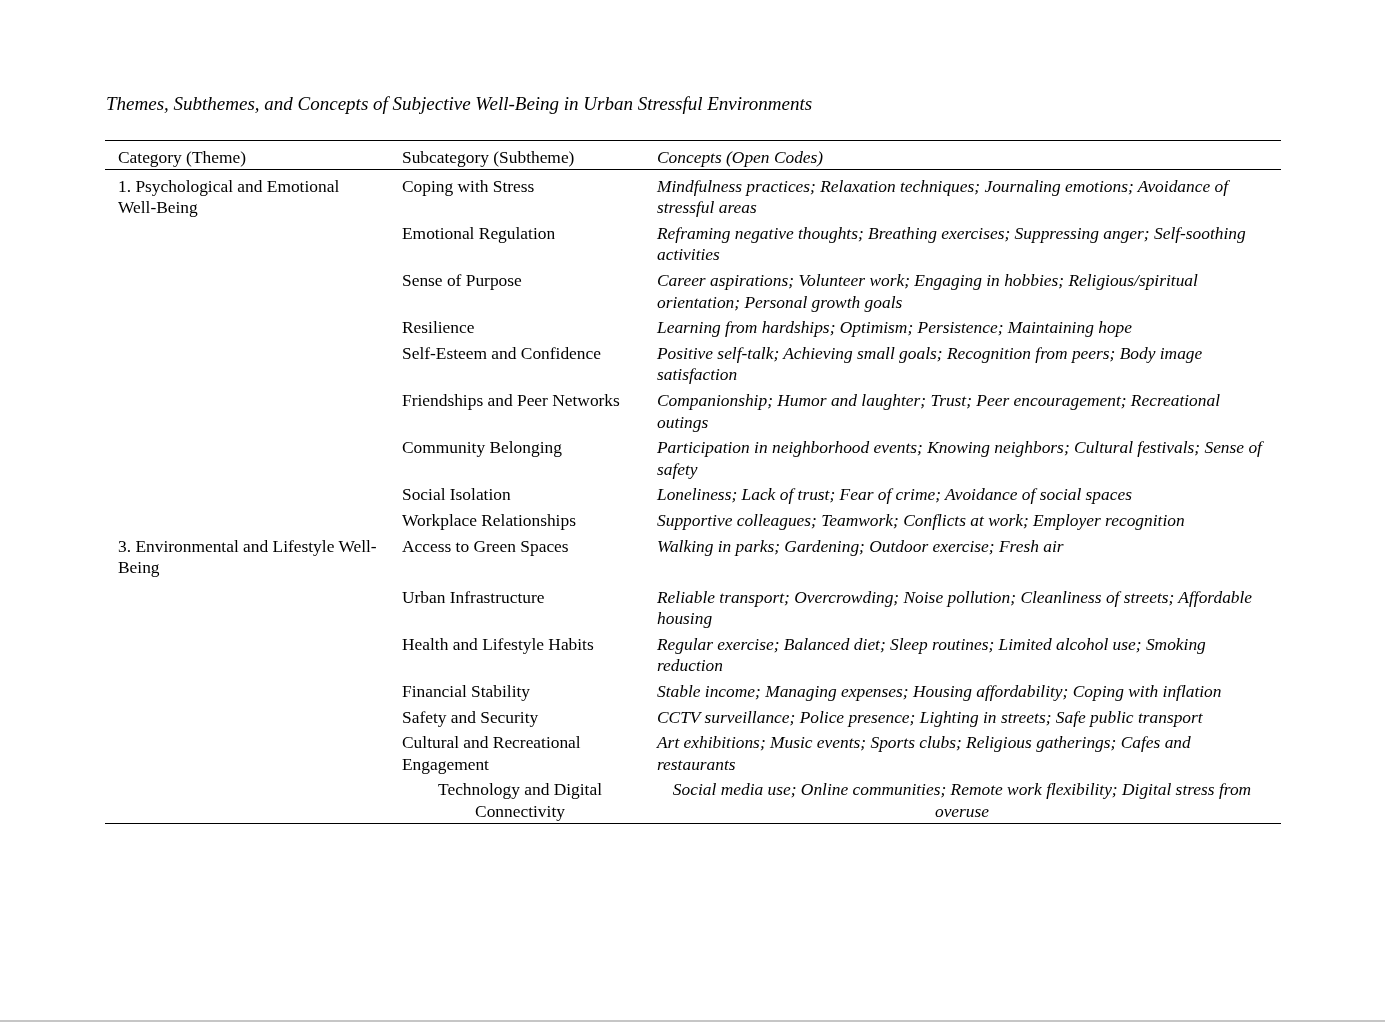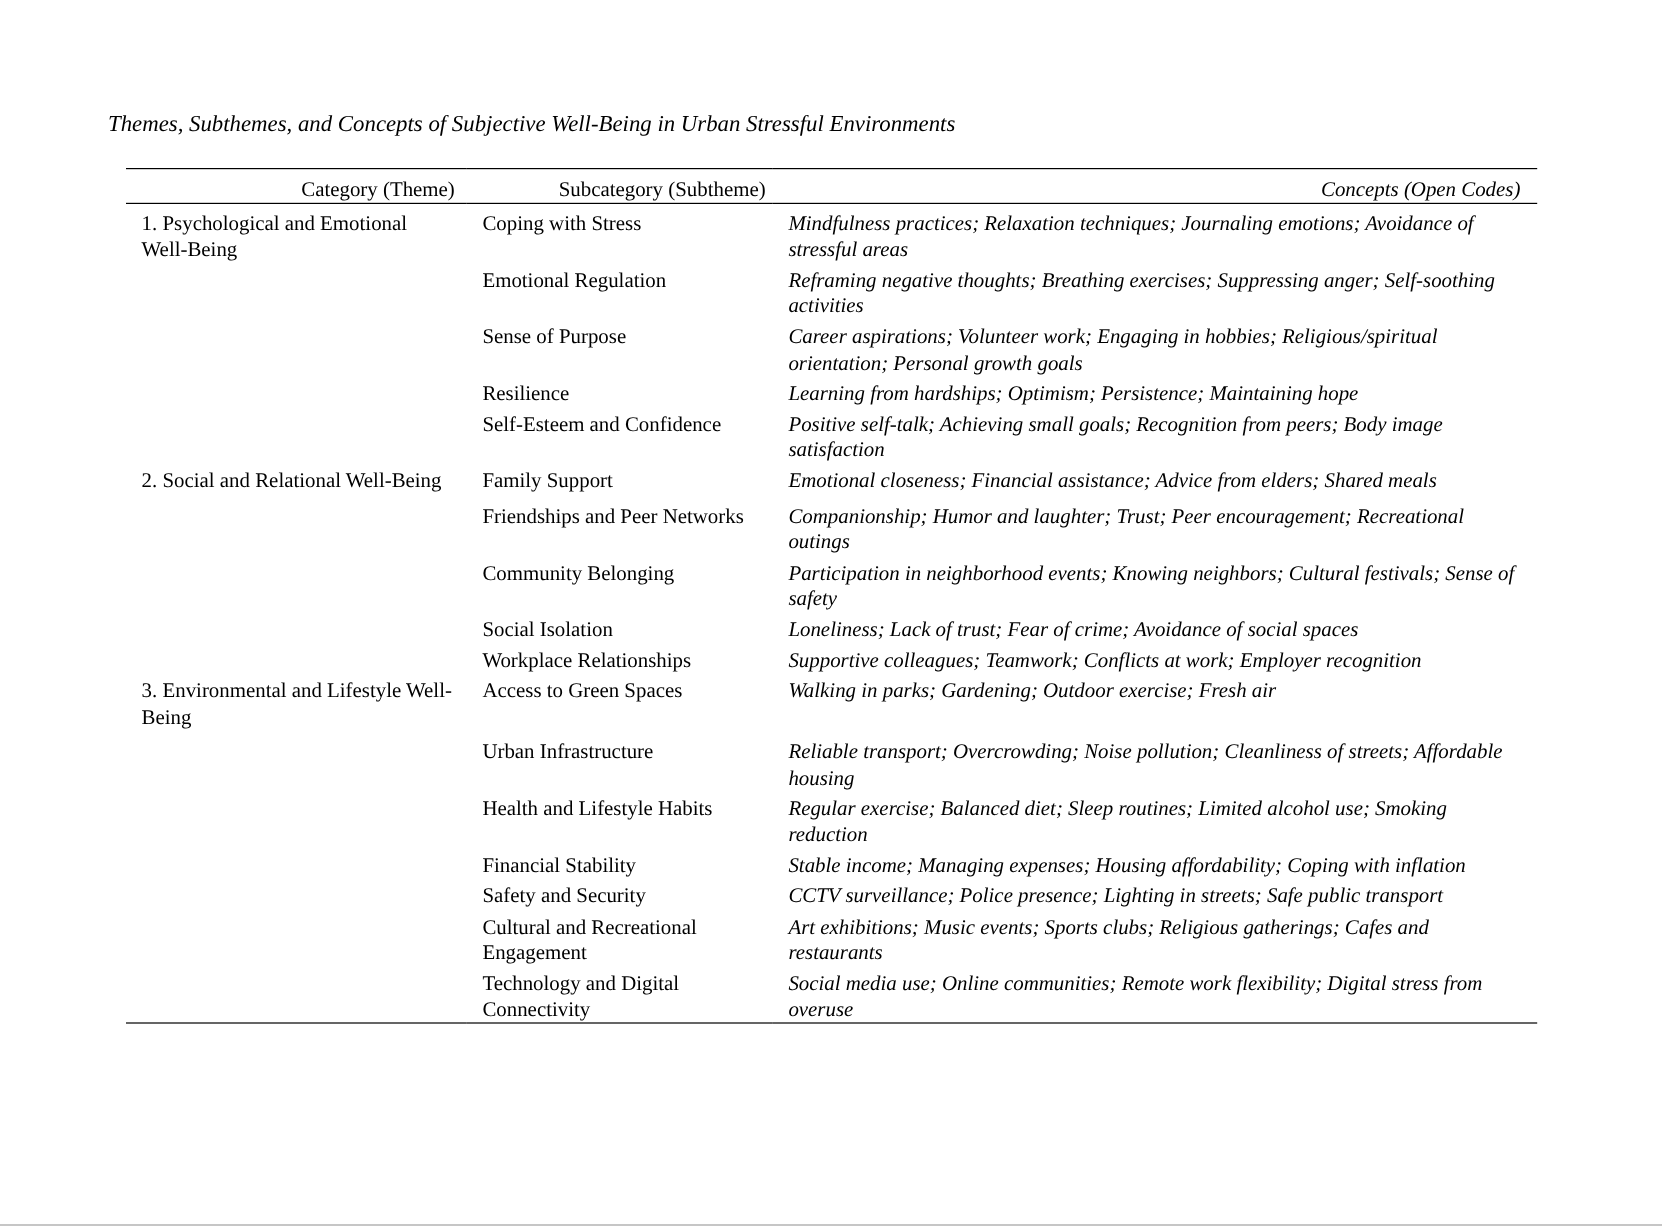--- a/index.html
+++ b/index.html
@@ -26,21 +26,21 @@
     .bottom-edge {
       position: absolute;
       left: 0;
       top: 1020px;
       width: 1385px;
       height: 2px;
       background: #c6c6c6;
     }
     .caption {
       position: absolute;
-      left: 90px;
+      left: 106px;
       top: 91px;
       font-style: italic;
       font-size: 19px;
       line-height: 26px;
       white-space: nowrap;
     }
     .tbl {
       position: absolute;
       left: 105px;
       top: 140px;
@@ -50,37 +50,37 @@
       line-height: 21.6px;
       border-top: 1.5px solid #000;
       border-bottom: 1.5px solid #000;
       table-layout: fixed;
     }
     .tbl col.c1 { width: 284px; }
     .tbl col.c2 { width: 255px; }
     .tbl col.c3 { width: 637px; }
     .tbl th {
       font-weight: normal;
-      text-align: right;
+      text-align: left;
       vertical-align: top;
       padding: 6px 0 0 0;
       height: 21px;
       border-bottom: 1.5px solid #000;
     }
     .tbl td {
       vertical-align: top;
       padding: 0;
       margin-top: 32px;
     }
     .tbl th.col1, .tbl td.col1 { padding-left: 13px; padding-right: 10px; }
     .tbl th.col2, .tbl td.col2 { padding-left: 13px; padding-right: 6px; }
     .tbl th.col3, .tbl td.col3 { padding-left: 13px; padding-right: 14px; font-style: italic; }
     .tbl tbody tr td { padding-top: 4px; padding-bottom: 0px; }
     .tbl tbody tr.first-row td { padding-top: 6px; }
-    .tbl tbody tr.last-row td { padding-bottom: 0px; }
+    .tbl tbody tr.last-row td { padding-bottom: 0px; text-align: center; }
     .tbl tbody tr.tall2 td { padding-bottom: 4px; }
   </style>
 </head>
 <body>
 
 <div class="page">
   <div class="caption">Themes, Subthemes, and Concepts of Subjective Well-Being in Urban Stressful Environments</div>
 
   <table class="tbl">
     <colgroup>
@@ -113,25 +113,20 @@
       </tr>
       <tr>
         <td class="col1"></td>
         <td class="col2">Resilience</td>
         <td class="col3">Learning from hardships; Optimism; Persistence; Maintaining hope</td>
       </tr>
       <tr>
         <td class="col1"></td>
         <td class="col2">Self-Esteem and Confidence</td>
         <td class="col3">Positive self-talk; Achieving small goals; Recognition from peers; Body image satisfaction</td>
-      </tr>
-      <tr class="tall2">
-        <td class="col1">2. Social and Relational Well-Being</td>
-        <td class="col2">Family Support</td>
-        <td class="col3">Emotional closeness; Financial assistance; Advice from elders; Shared meals</td>
       </tr>
       <tr>
         <td class="col1"></td>
         <td class="col2">Friendships and Peer Networks</td>
         <td class="col3">Companionship; Humor and laughter; Trust; Peer encouragement; Recreational outings</td>
       </tr>
       <tr>
         <td class="col1"></td>
         <td class="col2">Community Belonging</td>
         <td class="col3">Participation in neighborhood events; Knowing neighbors; Cultural festivals; Sense of safety</td>

